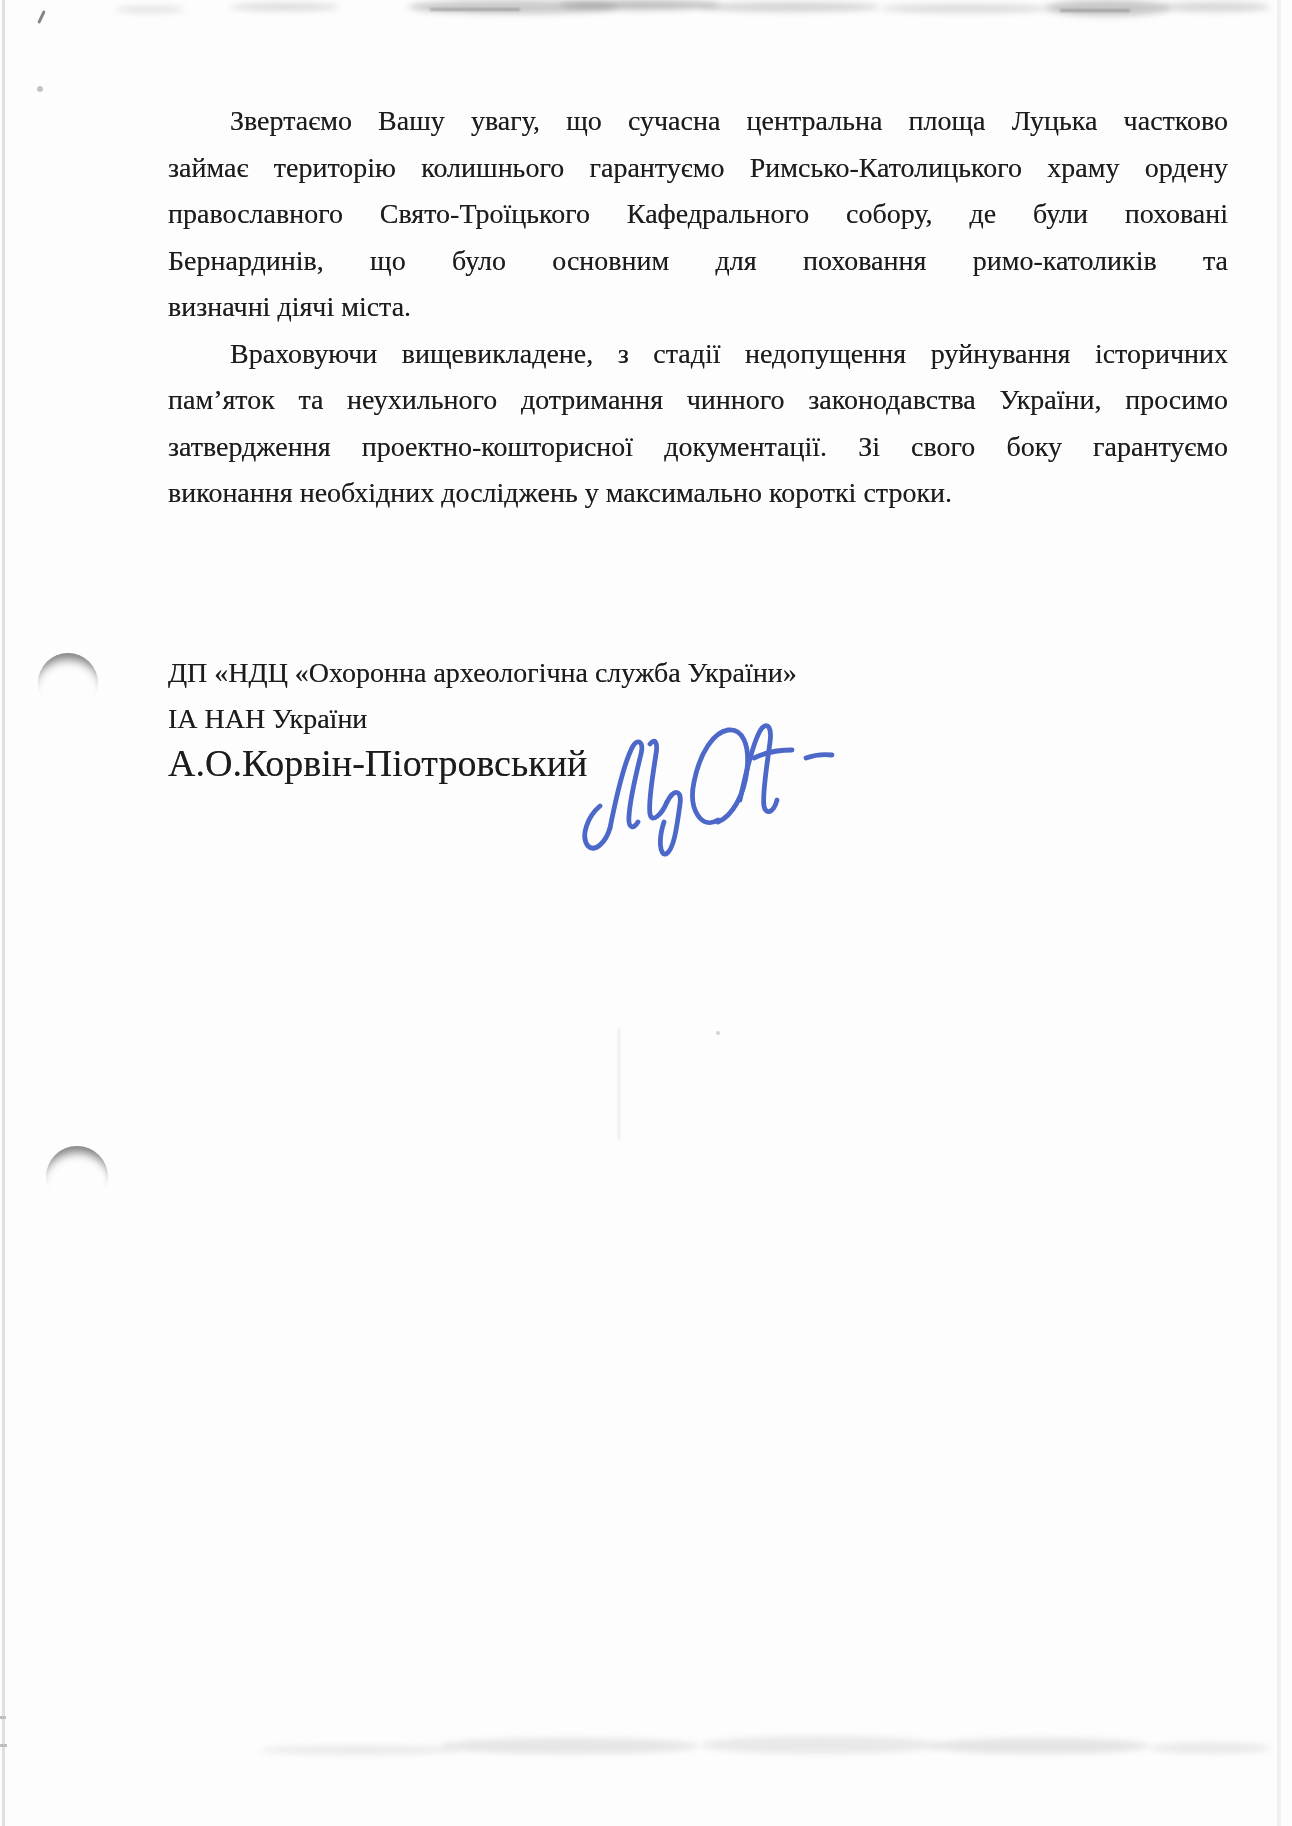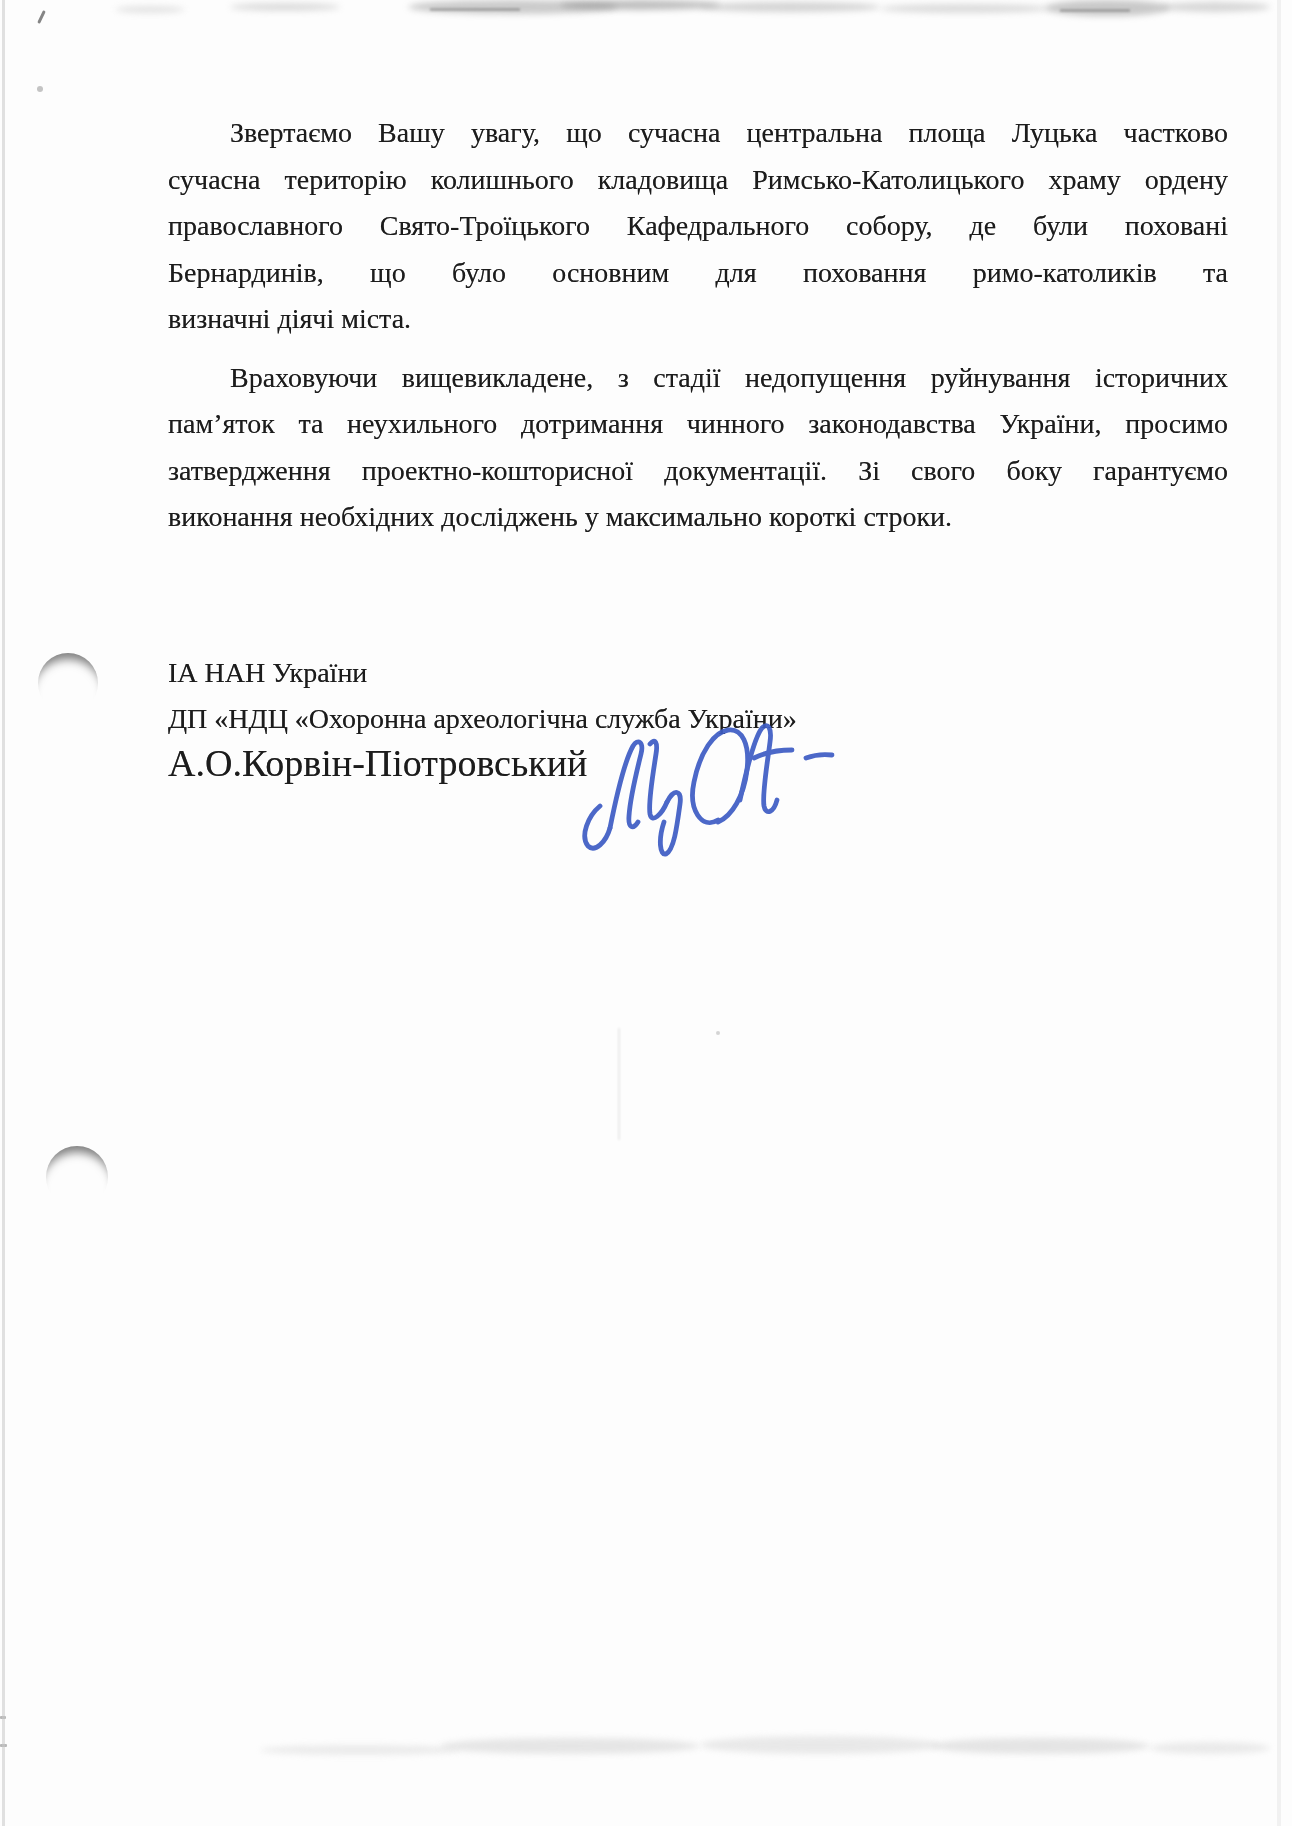--- a/index.html
+++ b/index.html
@@ -13,21 +13,21 @@
   }
   .page { position:absolute; inset:0; }
 
   
   .body-text {
     position:absolute; left:168px; top:98px; width:1060px;
     font-size:28px; line-height:46.5px;
     text-shadow:0 0 0.6px rgba(25,25,25,.6);
   }
   .line  { text-align:justify; text-align-last:justify; }
-  .line.first { text-indent:62px;margin-top:12px; }
+  .line.first { text-indent:62px; }
   .line.last  { text-align:right; text-align-last:left; }
 
   
   .sign-block {
     position:absolute; left:168px; top:650px; width:1060px;
     font-size:28px; line-height:45.5px;
     text-shadow:0 0 0.6px rgba(25,25,25,.6);
   }
   .sign-name { text-align:left; padding-right:14px; font-size:38px; }
 
@@ -77,36 +77,36 @@
 
   <div class="smudge" style="left:260px; top:1745px; width:200px; height:10px; background:#dcdcdc; opacity:.55;"></div>
   <div class="smudge" style="left:440px; top:1738px; width:260px; height:16px; background:#d6d6d6; opacity:.6;"></div>
   <div class="smudge" style="left:700px; top:1736px; width:240px; height:18px; background:#d8d8d8; opacity:.55;"></div>
   <div class="smudge" style="left:930px; top:1738px; width:220px; height:16px; background:#d4d4d4; opacity:.6;"></div>
   <div class="smudge" style="left:1150px; top:1742px; width:120px; height:12px; background:#dadada; opacity:.55;"></div>
 
   <div class="body-text">
     <div class="para">
       <div class="line first">Звертаємо Вашу увагу, що сучасна центральна площа Луцька частково</div>
-      <div class="line">сучасна територію колишнього кладовища Римсько-Католицького храму ордену</div>
+      <div class="line">займає територію колишнього гарантуємо Римсько-Католицького храму ордену</div>
       <div class="line">православного Свято-Троїцького Кафедрального собору, де були поховані</div>
       <div class="line">Бернардинів, що було основним для поховання римо-католиків та</div>
       <div class="line last">визначні діячі міста.</div>
     </div>
     <div class="para">
       <div class="line first">Враховуючи вищевикладене, з стадії недопущення руйнування історичних</div>
       <div class="line">пам’яток та неухильного дотримання чинного законодавства України, просимо</div>
       <div class="line">затвердження проектно-кошторисної документації. Зі свого боку гарантуємо</div>
       <div class="line last">виконання необхідних досліджень у максимально короткі строки.</div>
     </div>
   </div>
 
   <div class="sign-block">
+    <div>ДП «НДЦ «Охоронна археологічна служба України»</div>
     <div>ІА НАН України</div>
-    <div>ДП «НДЦ «Охоронна археологічна служба України»</div>
     <div class="sign-name">А.О.Корвін-Піотровський</div>
   </div>
 
   <svg class="signature" viewBox="0 0 265 175">
     <g fill="none" stroke="var(--signature_ink, #3d5cc4)" stroke-width="4.8" stroke-linecap="round" stroke-linejoin="round" opacity="0.92">
       <path d="M30,118 C18,128 10,148 18,158 C25,165 36,154 40,140"></path>
       <path d="M40,140 C46,110 54,74 63,58 C68,50 74,54 71,66 C66,86 60,112 59,128 C58,140 63,142 68,134"></path>
       <path d="M80,56 C85,50 88,54 86,66 C83,86 78,114 80,126 C82,136 92,126 97,114"></path>
       <path d="M97,114 C104,100 112,102 110,116 C107,138 104,162 96,166 C90,168 88,152 94,134"></path>
       <path d="M148,132 C132,142 118,122 124,94 C130,64 144,44 158,42 C172,40 180,56 177,82 C174,108 162,128 148,134"></path>

